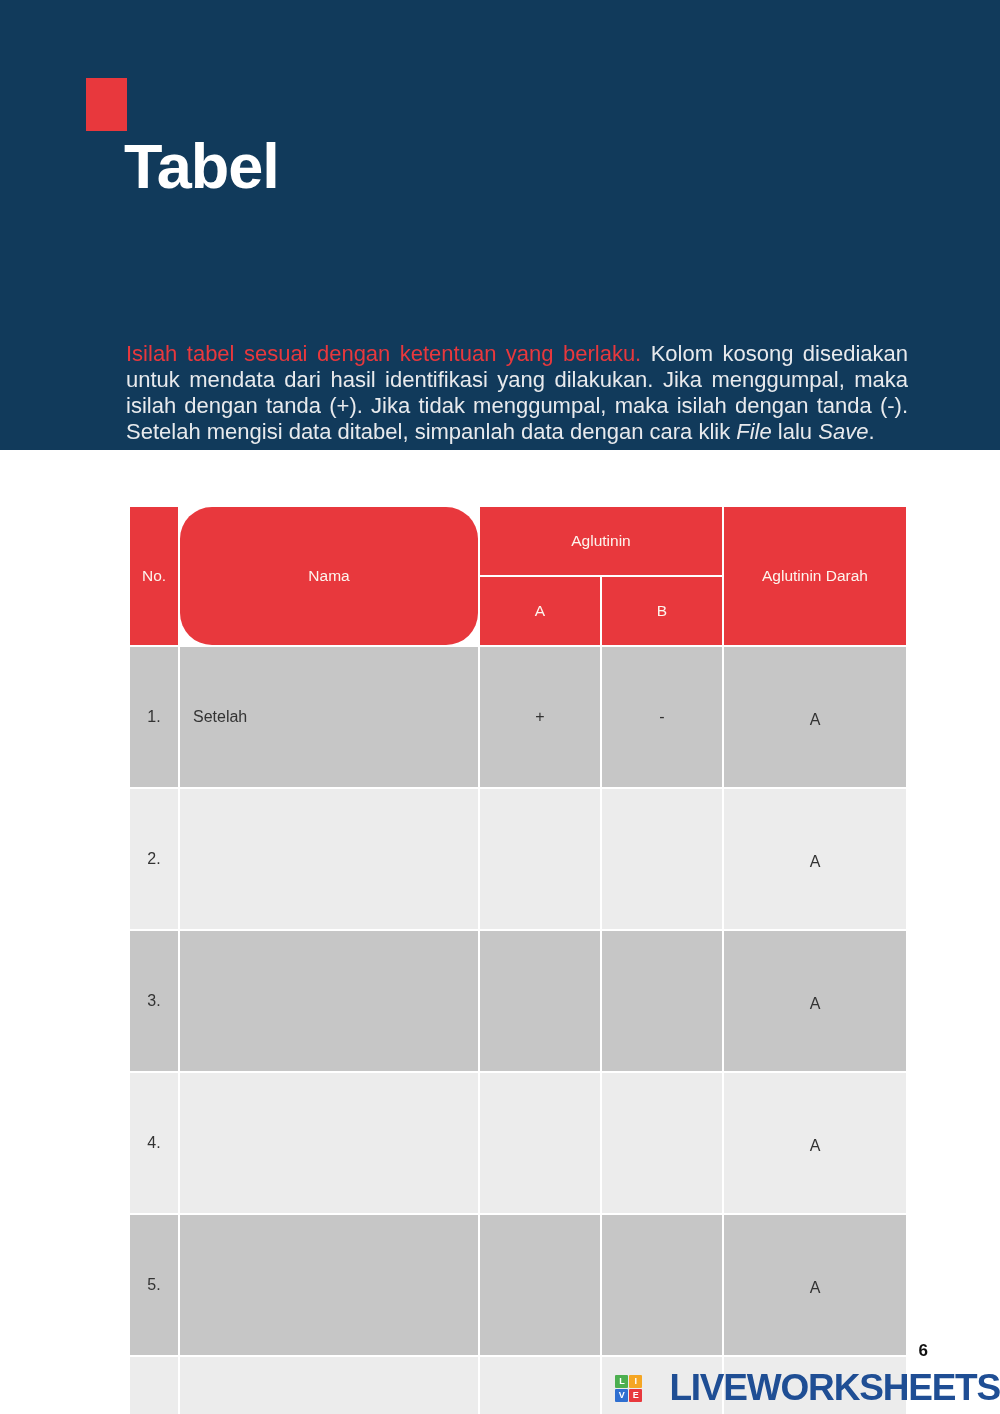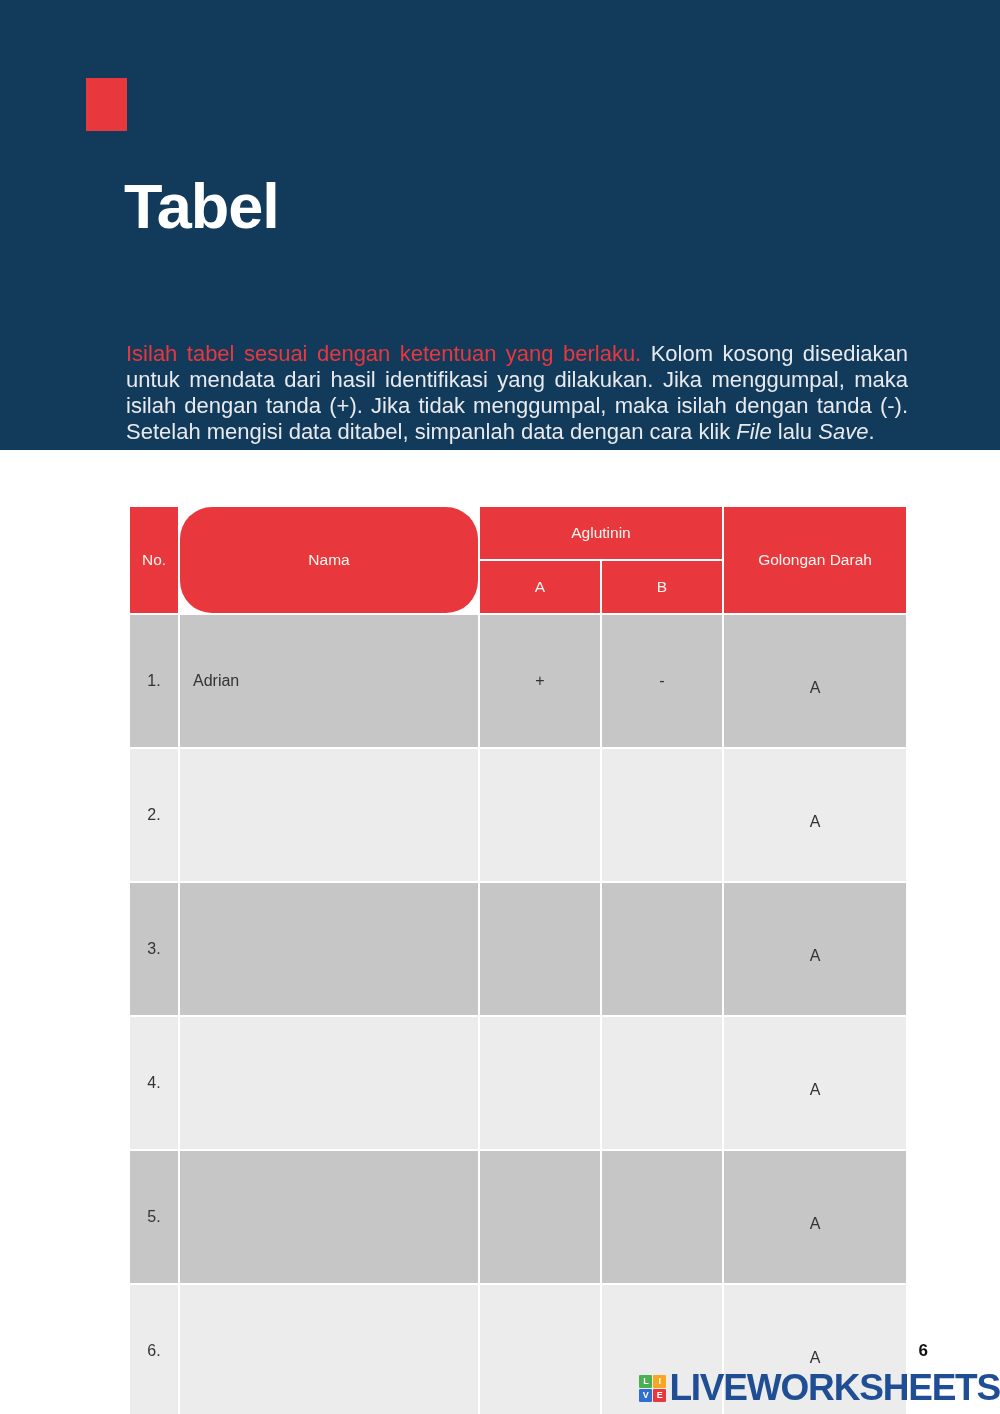--- a/index.html
+++ b/index.html
@@ -36,21 +36,20 @@
   .page-title {
     position: absolute;
     left: 124px;
     top: 128px;
     width: 780px;
     color: #ffffff;
     font-size: 63px;
     line-height: 76px;
     font-weight: bold;
     letter-spacing: -1px;
-    margin-top: 40px;
   }
   .intro-paragraph {
     position: absolute;
     left: 126px;
     top: 319px;
     width: 782px;
     color: #e8eaed;
     font-size: 22px;
     line-height: 26px;
     text-align: justify;
@@ -66,21 +65,21 @@
   .obs-table {
     position: absolute;
     left: 128px;
     top: 505px;
     width: 776px;
     border-collapse: separate;
     border-spacing: 2px;
     table-layout: fixed;
   }
   .obs-table th, .obs-table td {
-    padding: 4px;
+    padding: 12px;
     margin: 4px;
     vertical-align: middle;
   }
   .th-cell {
     background: #e8383d;
     color: #fdf5ee;
     font-size: 15.5px;
     font-weight: normal;
     text-align: center;
     height: 44px;
@@ -146,20 +145,21 @@
     font-weight: bold;
     color: #ffffff;
     border-radius: 1px;
   }
   .logo-word {
     font-size: 37px;
     font-weight: bold;
     color: #1f4e94;
     letter-spacing: -1.2px;
     line-height: 34px;
+    margin-left: 24px;
   }
 </style>
 </head>
 <body>
 
 <div class="header-band" style="background: rgb(17, 58, 91);">
 
   <div class="accent-square" style="background: rgb(232, 56, 61);"></div>
 
   <div class="page-title">
@@ -178,32 +178,32 @@
     <col style="width:298px">
     <col style="width:120px">
     <col style="width:120px">
     <col style="width:182px">
   </colgroup>
   <thead>
     <tr>
       <th class="th-cell th-no" rowspan="2" style="background: rgb(232, 56, 61);">No.</th>
       <th class="th-cell th-nama" rowspan="2" style="background: rgb(232, 56, 61); border-radius: 32px;">Nama</th>
       <th class="th-cell th-aglutinin" colspan="2" style="background: rgb(232, 56, 61);">Aglutinin</th>
-      <th class="th-cell th-gol" rowspan="2" style="background: rgb(232, 56, 61);">Golongan Darah</th>
+      <th class="th-cell th-gol" rowspan="2" style="background: rgb(232, 56, 61);">Aglutinin Darah</th>
     </tr>
     <tr>
       <th class="th-cell th-sub" style="background: rgb(232, 56, 61);">A</th>
       <th class="th-cell th-sub" style="background: rgb(232, 56, 61);">B</th>
     </tr>
   </thead>
   <tbody>
 
     <tr class="data-row-dark">
       <td class="cell cell-no">1.</td>
-      <td class="cell cell-nama">Adrian</td>
+      <td class="cell cell-nama">Setelah</td>
       <td class="cell cell-a">+</td>
       <td class="cell cell-b">-</td>
       <td class="cell cell-gol">A</td>
     </tr>
 
     <tr class="data-row-light">
       <td class="cell cell-no">2.</td>
       <td class="cell cell-nama"></td>
       <td class="cell cell-a"></td>
       <td class="cell cell-b"></td>

